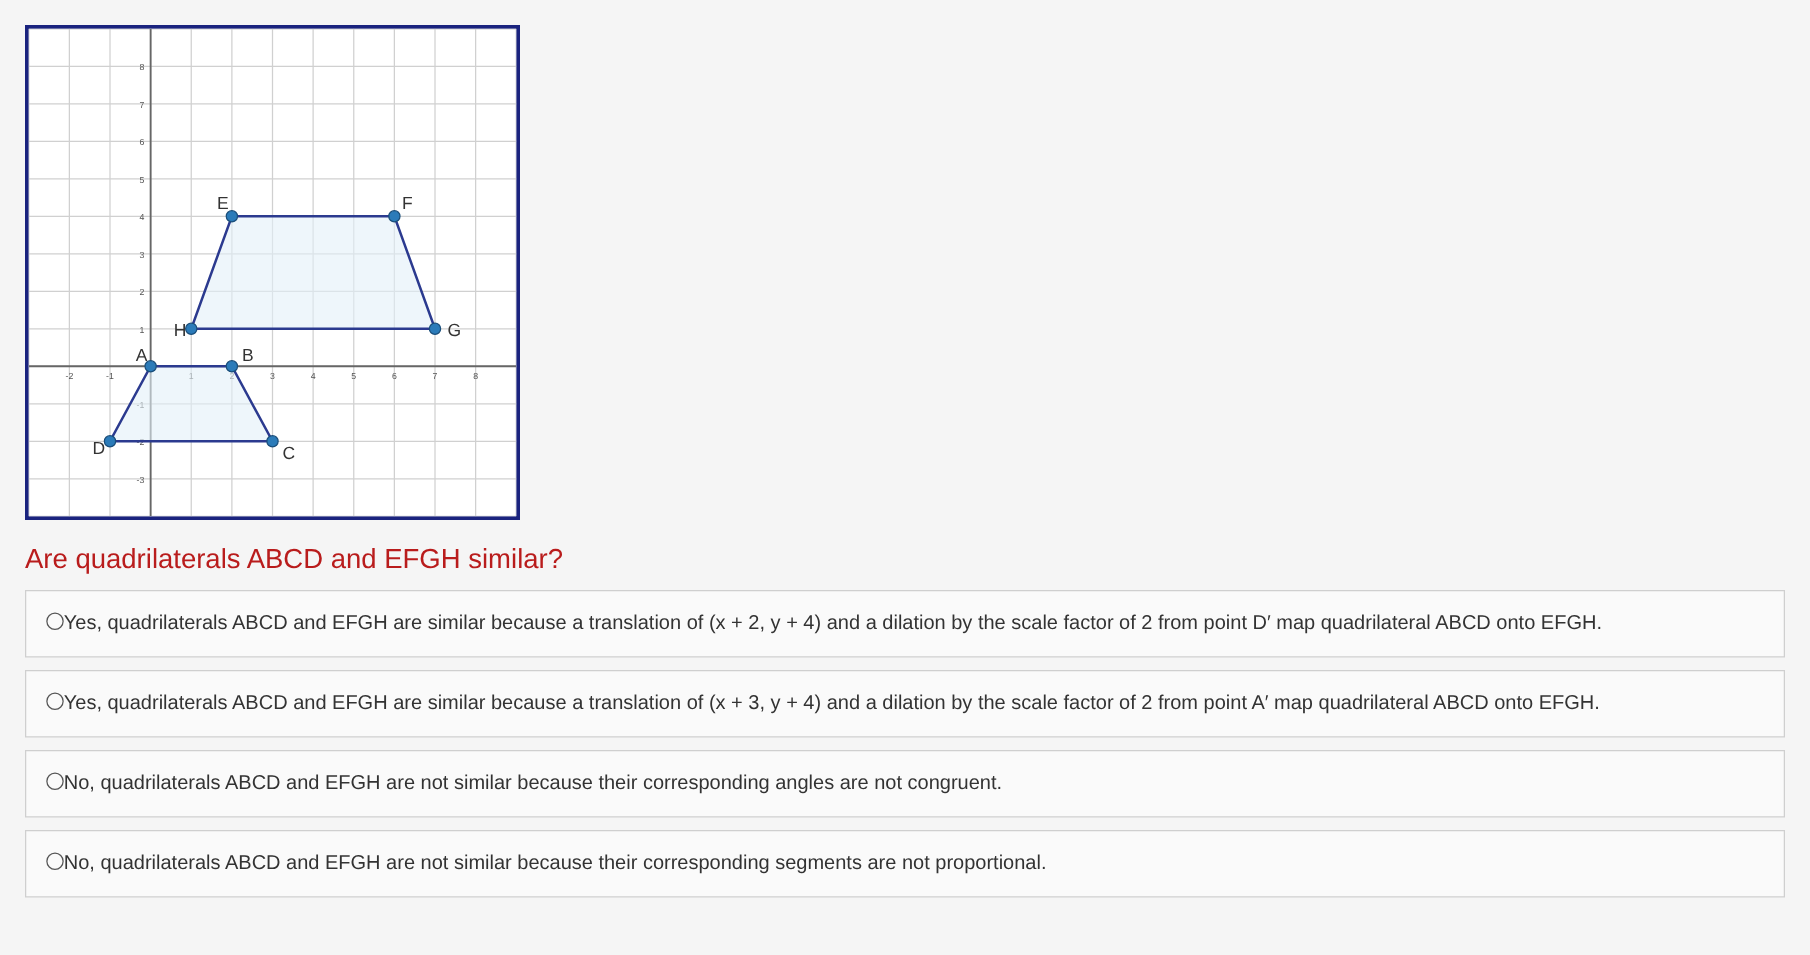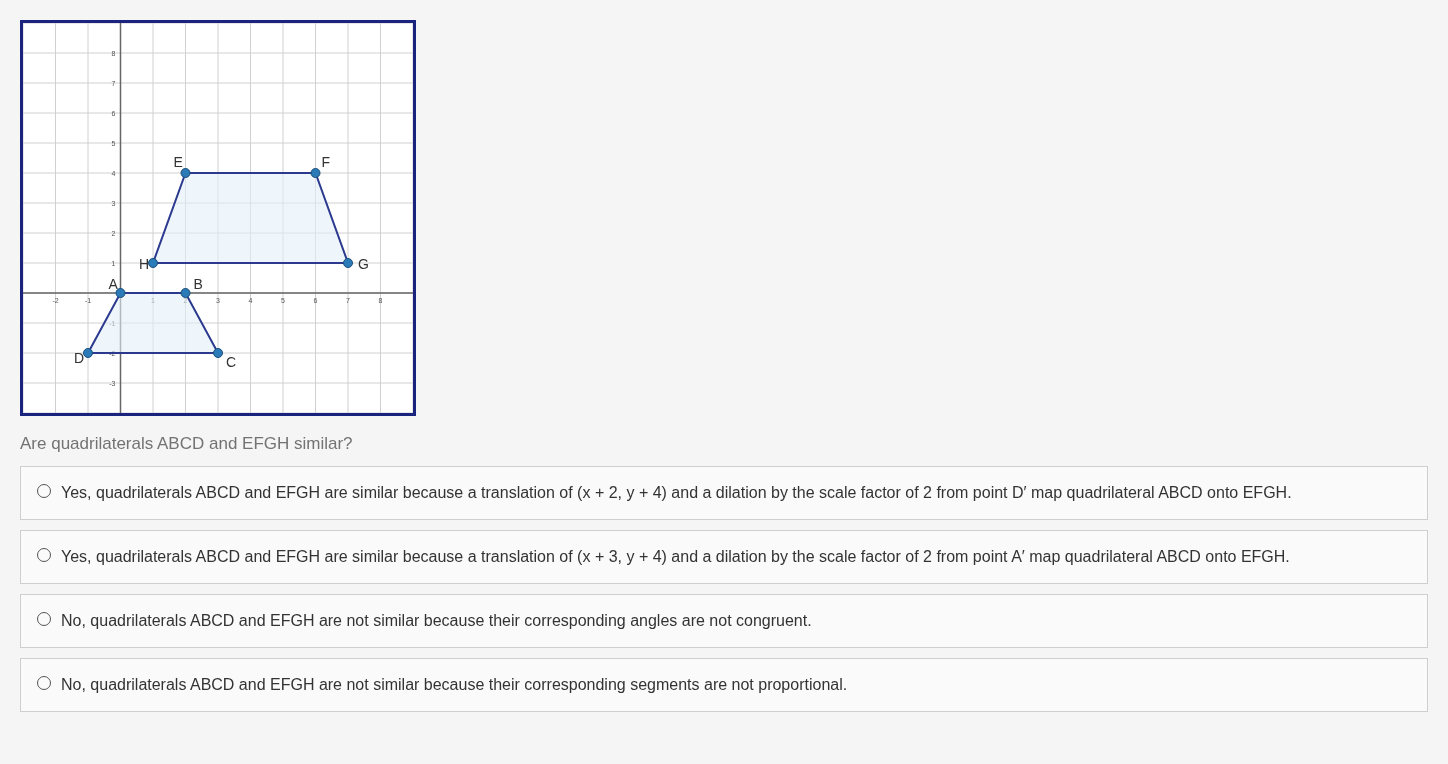--- a/index.html
+++ b/index.html
@@ -1,19 +1,19 @@
 <!DOCTYPE html>
 <html><head>
 <meta charset="utf-8">
 <style>
   html,body{margin:0;padding:0;background:#f5f5f5;font-family:Arial,Helvetica,sans-serif;font-size:16px;color:#333}
   .page{padding:20px}
   .graph-container{border:3px solid #1a237e;background:#fff;width:390px;height:390px;position:relative}
-  .question{margin:18px 0 12px;font-size:17px;color:#737373}
-  .option{border:1px solid #cfcfcf;background:#fafafa;padding:14px 16px;margin-bottom:10px;display:flex;align-items:flex-start;gap:10px;line-height:1.5}
+  .question{margin:18px 0 12px;font-size:22px;color:#b91c1c}
+  .option{border:1px solid #cfcfcf;background:#fafafa;padding:14px 16px;margin-bottom:10px;display:flex;align-items:flex-start;line-height:1.5}
   .radio{flex:0 0 14px;width:14px;height:14px;border:1.5px solid #555;border-radius:50%;margin-top:3px;box-sizing:border-box}
   .option-text{flex:1}
   svg{display:block}
 </style>
 </head>
 <body>
 
 <div class="page">
   <div class="graph-container">
     <svg id="graph-svg" width="390" height="390" viewBox="0 0 390 390">

